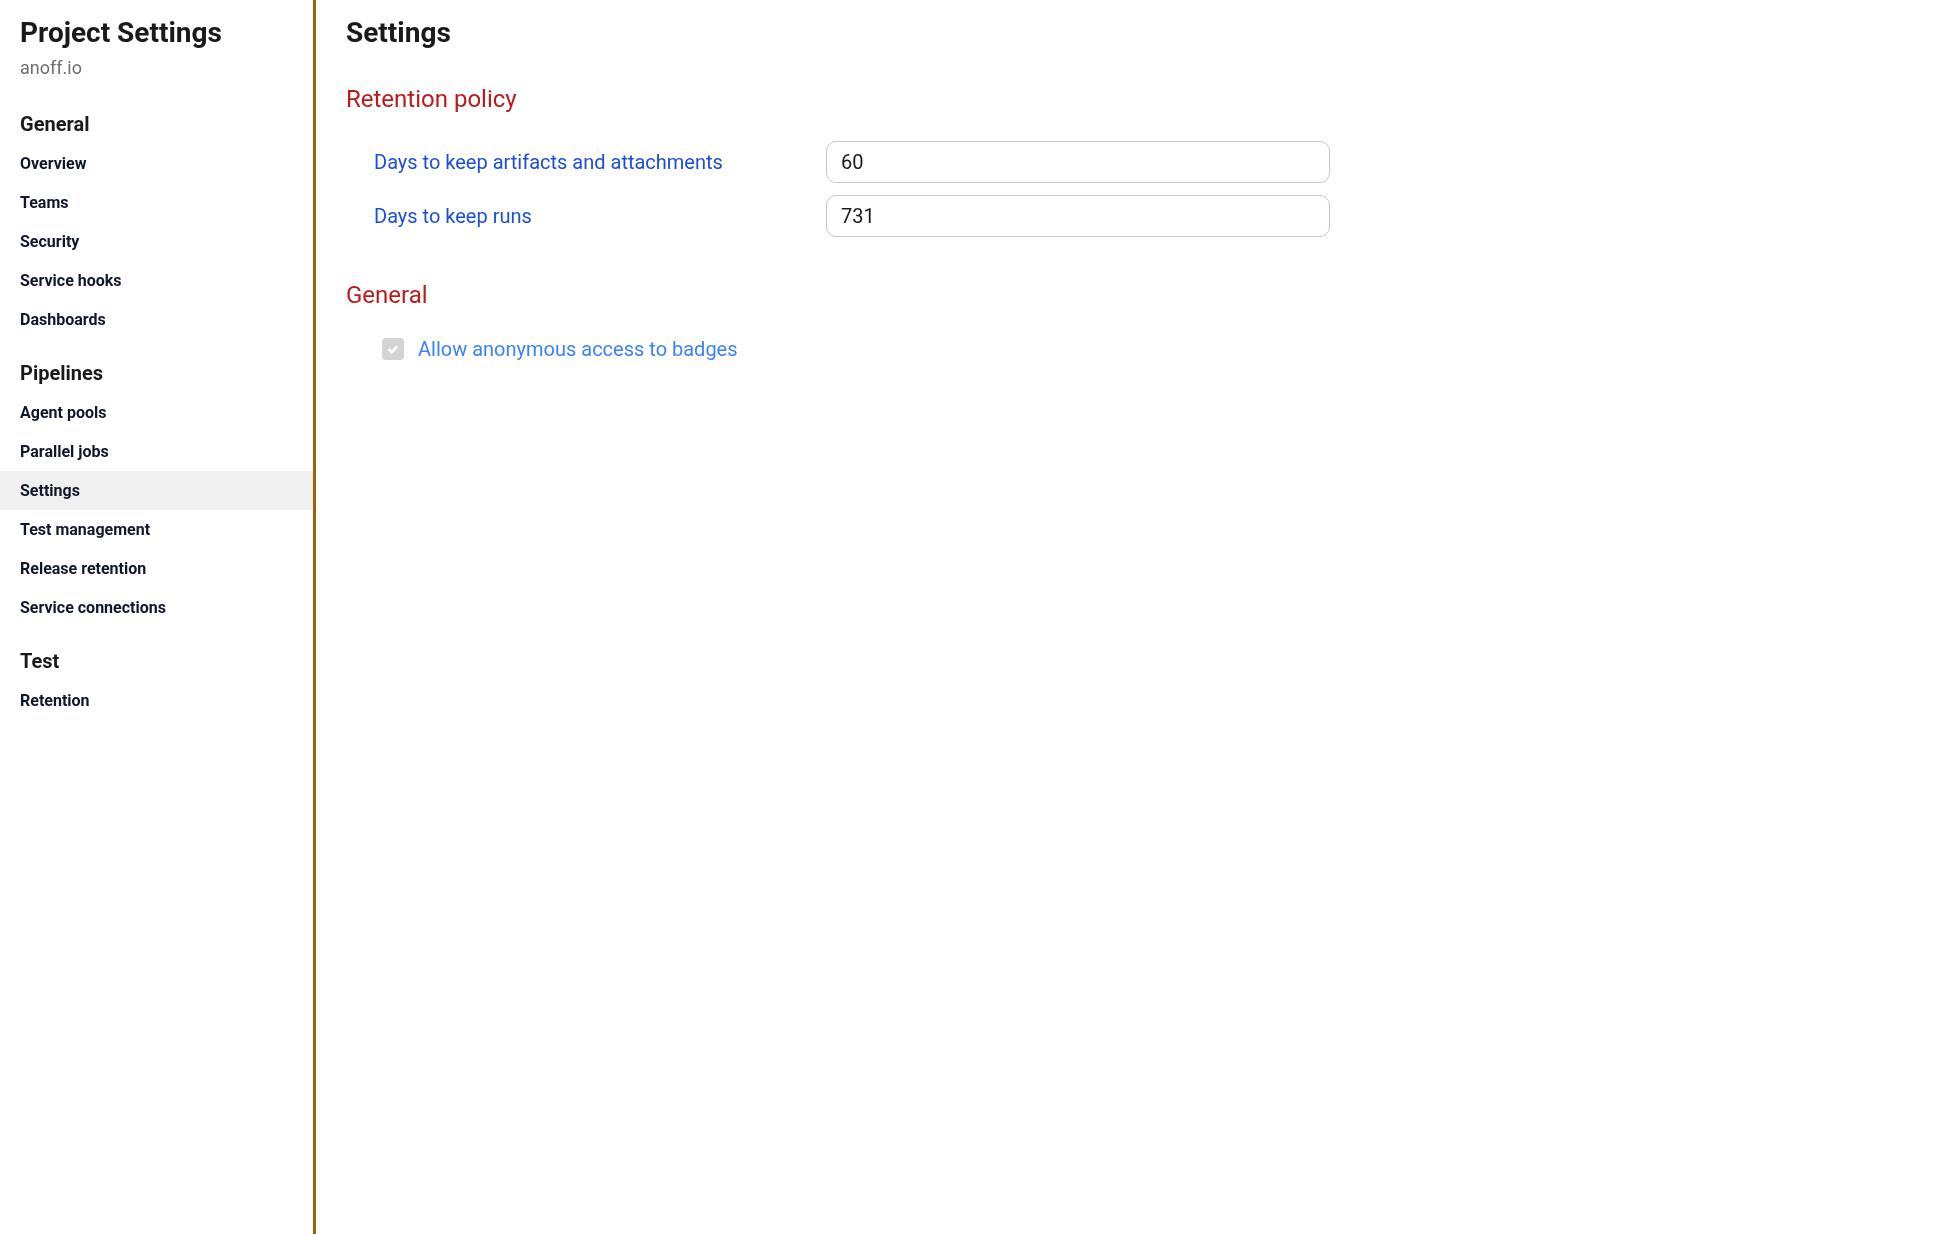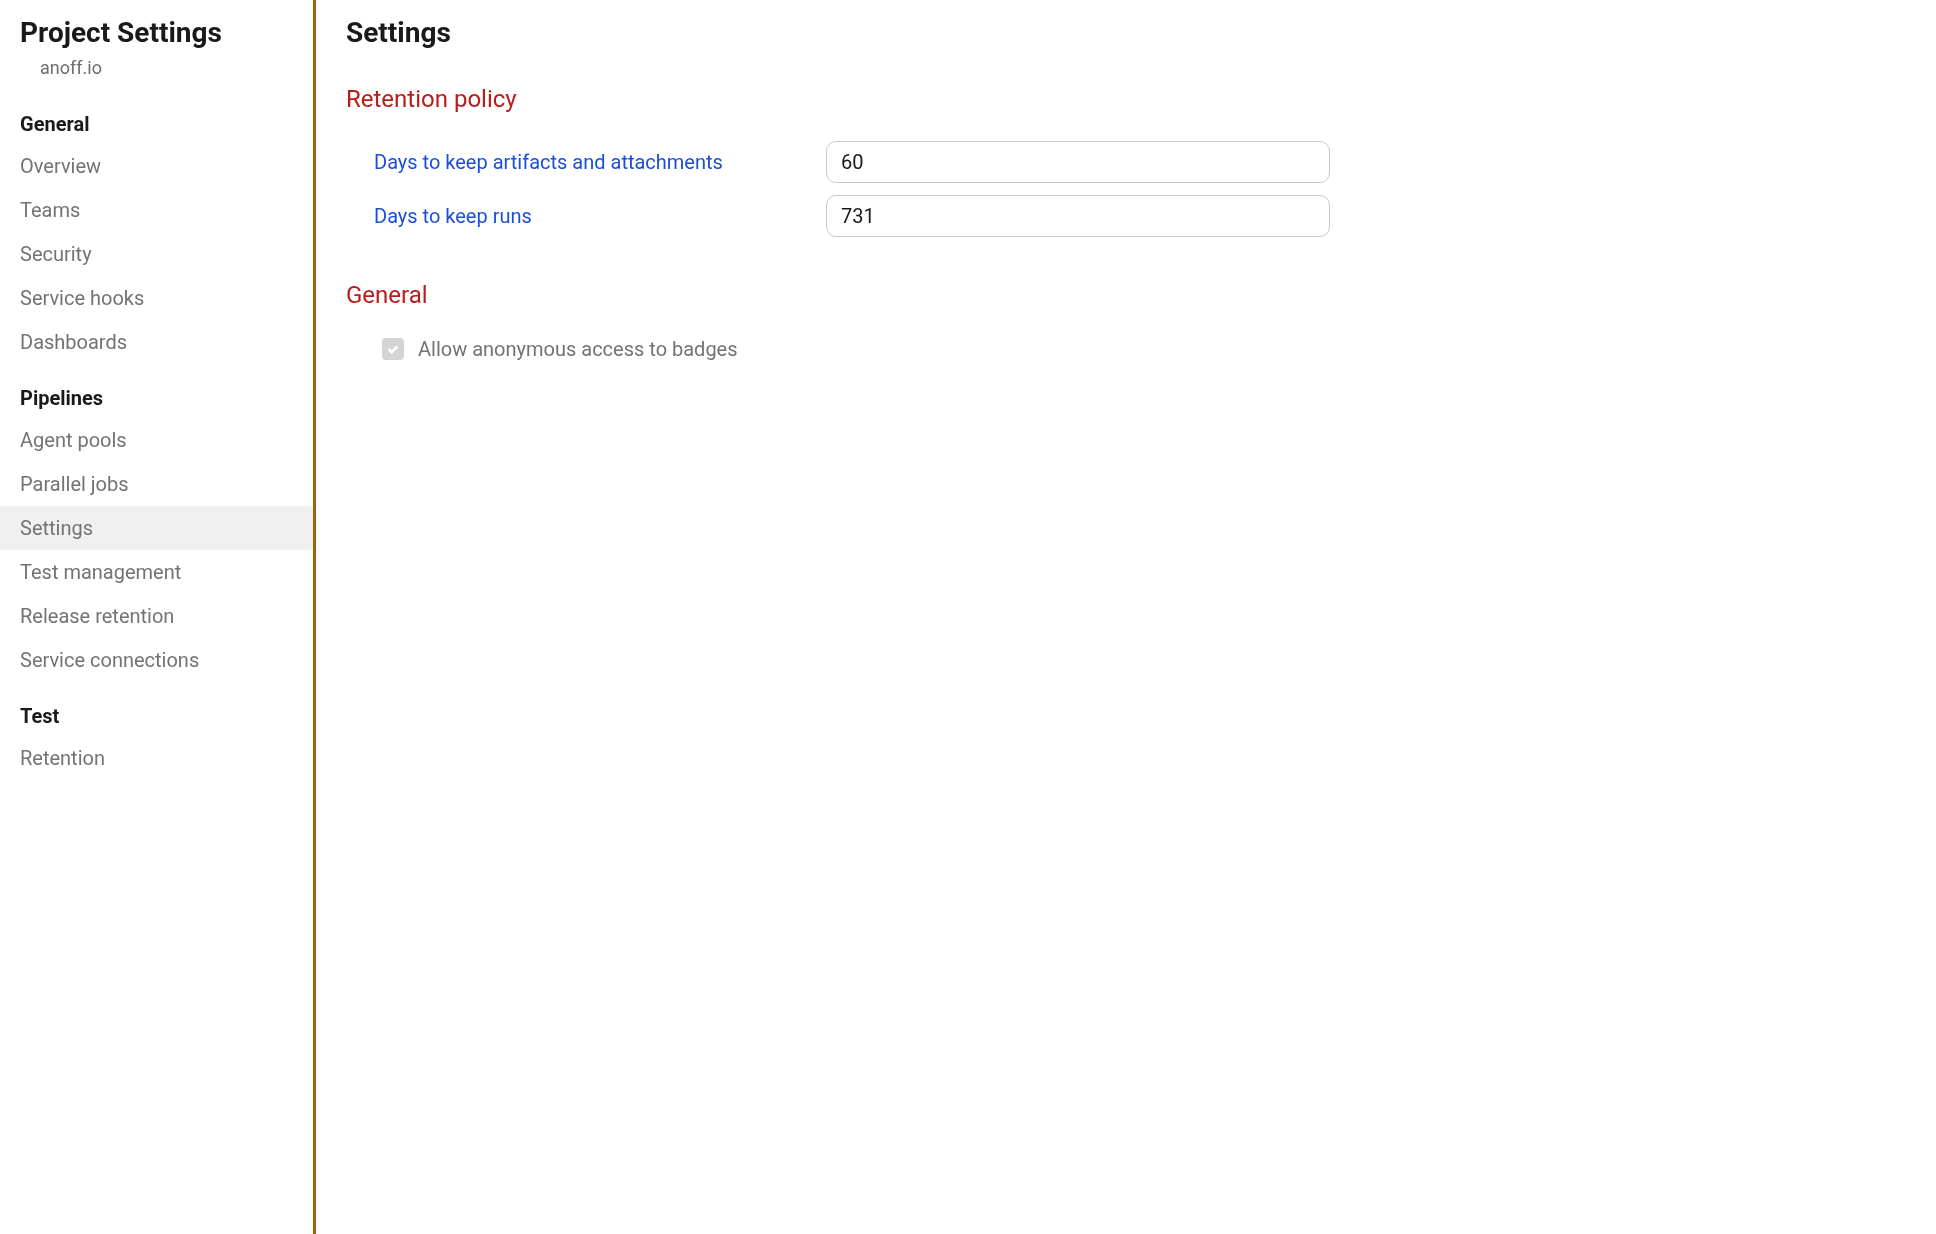--- a/index.html
+++ b/index.html
@@ -23,33 +23,33 @@
     .sidebar-title {
       font-size: 28px;
       font-weight: 700;
       padding: 8px 20px 4px 20px;
       color: #1a1a1a;
     }
     .sidebar-subtitle {
       font-size: 18px;
       color: #6e6e6e;
       padding: 4px 20px 20px 20px;
-      margin-left: 20px;
     }
     .nav-group-header {
       font-size: 20px;
       font-weight: 700;
       padding: 14px 20px 8px 20px;
       color: #1a1a1a;
     }
     .nav-item {
-      font-size: 20px;
+      font-size: 16px;
       padding: 10px 20px;
-      color: #737373;
+      color: #0f172a;
       cursor: pointer;
+      font-weight: bold;
     }
     .nav-item.active {
       background: #f0f0f0;
     }
     .nav-group {
       margin-bottom: 8px;
     }
     .main {
       flex: 1;
       padding: 16px 40px 40px 30px;
@@ -108,21 +108,21 @@
     }
     .checkbox-box svg {
       width: 14px;
       height: 14px;
       stroke: #ffffff;
       stroke-width: 3;
       fill: none;
     }
     .checkbox-label {
       font-size: 20px;
-      color: #737373;
+      color: #3b82f6;
     }
   </style>
 </head>
 <body>
 
 <nav class="sidebar">
   <h1 class="sidebar-title">Project Settings</h1>
   <div class="sidebar-subtitle">anoff.io</div>
 
   <div class="nav-group">

